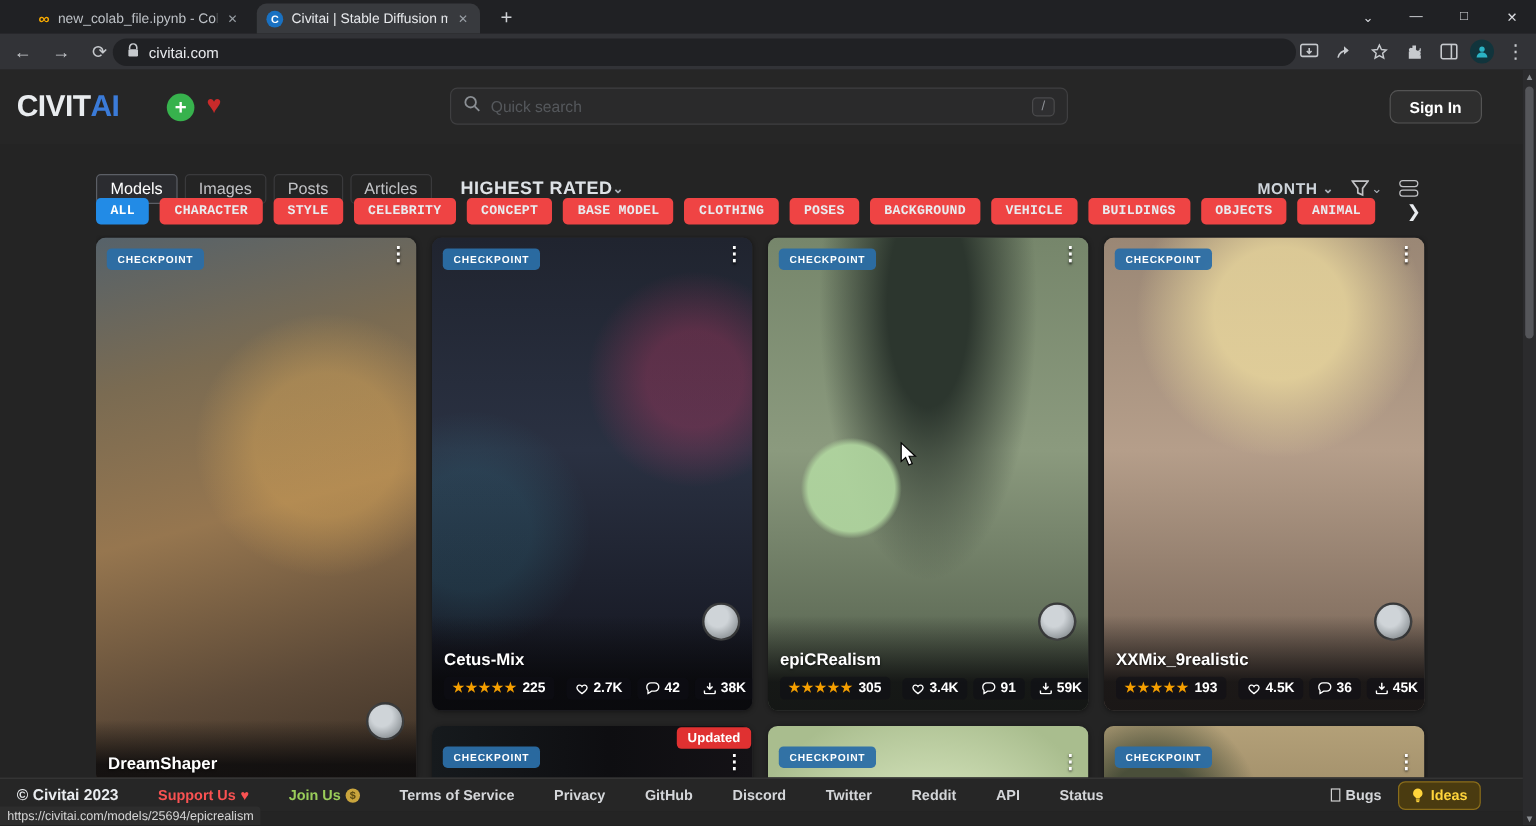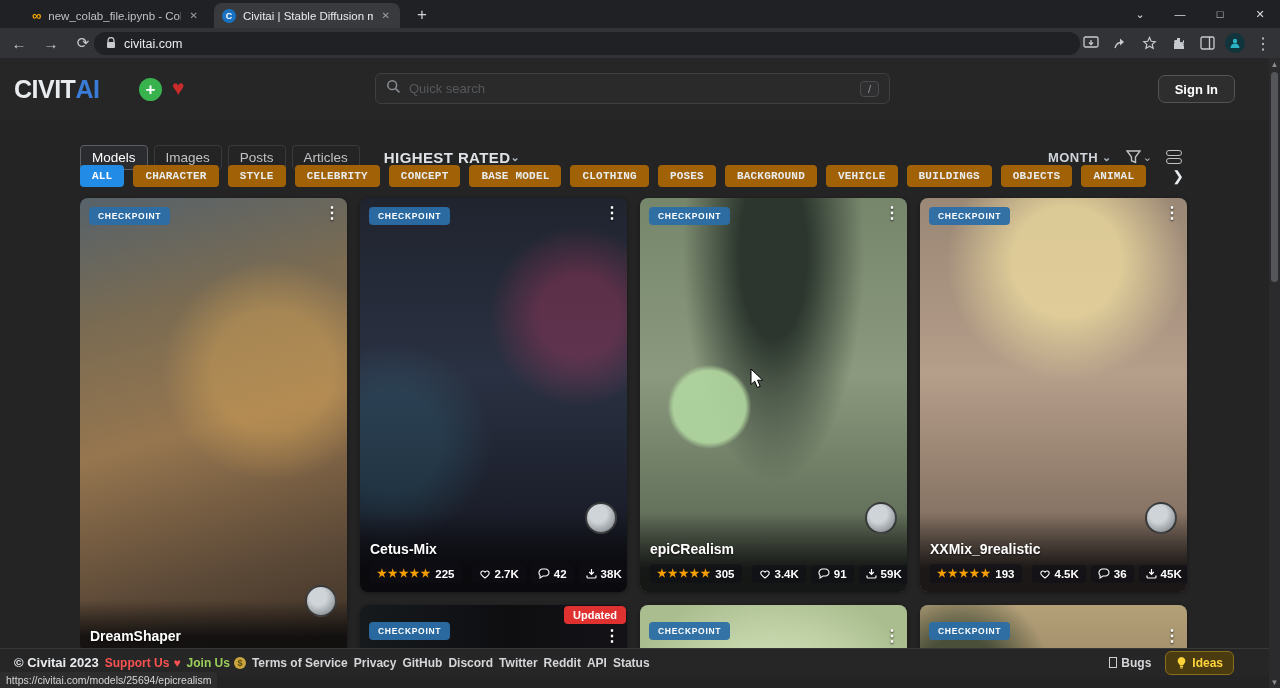--- a/index.html
+++ b/index.html
@@ -66,21 +66,21 @@
   .nav-right { position:absolute; right:8px; top:0; height:28px; display:flex; align-items:center; gap:14px; }
   .period-label { font-size:13px; font-weight:700; color:#ced4da; letter-spacing:0.5px; display:flex;
     align-items:center; gap:4px; }
   .chev { font-size:11px; color:#adb5bd; }
   .icon-btn { display:flex; align-items:center; gap:2px; color:#c1c2c5; }
   .layout-icon { display:flex; flex-direction:column; gap:2px; }
   .layout-icon span { width:16px; height:6px; border:1.5px solid #c1c2c5; border-radius:3px; display:block; }
 
   .cat-row { top:163px; height:25px; display:flex; align-items:center; gap:9px; overflow:hidden;
     white-space:nowrap;font-family:Liberation Mono, monospace; }
-  .pill { flex:none; padding:5px 12px; border-radius:4px; background:#a16207; color:#e9ecef;
+  .pill { flex:none; padding:5px 12px; border-radius:4px; background:#ef4444; color:#e9ecef;
     font-size:11px; font-weight:700; letter-spacing:0.2px; }
   .pill.active { background:#228be6; color:#fff; }
   .cat-scroll { position:absolute; right:0px; top:165px; width:26px; height:22px; color:#e9ecef;
     font-size:14px; display:flex; align-items:center; justify-content:flex-end;
     background:linear-gradient(90deg, rgba(36,36,36,0), #242424 55%); }
 
   
   .grid { position:absolute; left:80px; top:196px; width:1110px; height:452px; overflow:hidden; }
   .card { position:absolute; width:267px; border-radius:8px; overflow:hidden; background:#2b2b2e;
     box-shadow:0 1px 4px rgba(0,0,0,0.4); }
@@ -113,21 +113,21 @@
   .card-title { color:#fff; font-size:14px; font-weight:700; text-shadow:0 1px 2px rgba(0,0,0,0.7); }
   .stats-row { display:flex; align-items:center; margin-top:7px; gap:5px; }
   .stat-pill { display:flex; align-items:center; gap:4px; background:rgba(15,15,22,0.55); border-radius:4px;
     padding:3px 7px; color:#fff; font-size:11.5px; font-weight:700; }
   .stars { color:#f59f00; font-size:11px; letter-spacing:1px; }
   .stat-spacer { flex:1; }
   .stat-icon svg { display:block; }
 
   
   .site-footer { position:absolute; left:0; bottom:12px; width:1280px; height:28px; background:#262626;
-    border-top:1px solid #383838; display:flex; align-items:center; padding:0 14px; gap:6px; z-index:5; }
+    border-top:1px solid #383838; display:flex; align-items:center; padding:0 14px; gap:33px; z-index:5; }
   .copyright { color:#e9ecef; font-size:13px; font-weight:700; }
   .f-link { color:#d4d6d9; font-size:12px; font-weight:600; display:flex; align-items:center; gap:4px; }
   .f-link.support { color:#fa5252; }
   .f-link.join { color:#9acd5a; }
   .money-icon { width:12px; height:12px; border-radius:50%; background:#caa53d; color:#5c4a12;
     font-size:9px; font-weight:bold; display:flex; align-items:center; justify-content:center; }
   .footer-right { margin-left:auto; display:flex; align-items:center; gap:14px; margin-right:32px; }
   .tofu { width:8px; height:11px; border:1px solid #cfcfcf; display:inline-block; }
   .ideas-btn { display:flex; align-items:center; gap:5px; background:#4a3b10; border:1px solid #8a6d1a;
     color:#ffd43b; font-size:12px; font-weight:700; padding:4px 10px; border-radius:6px; }

